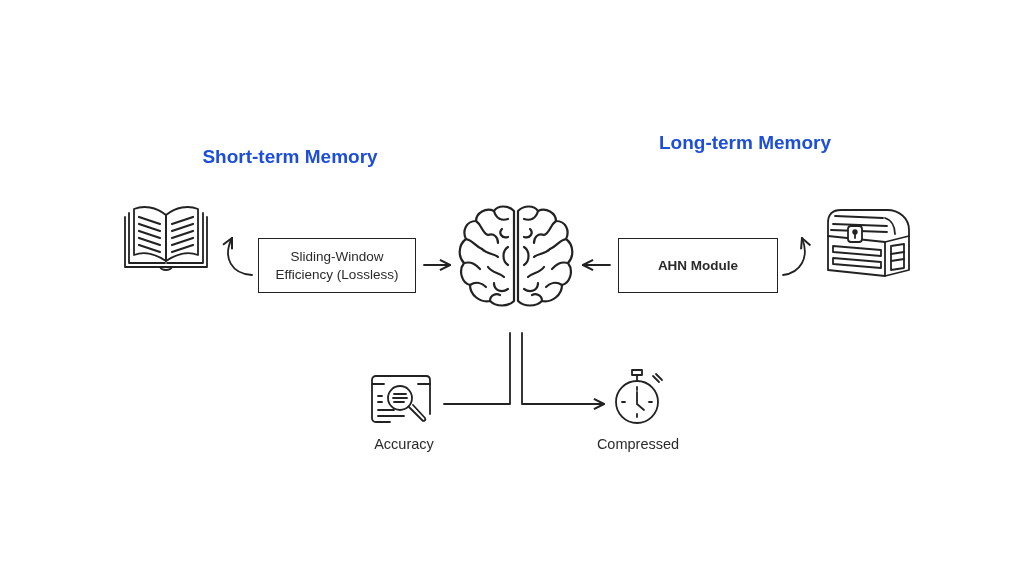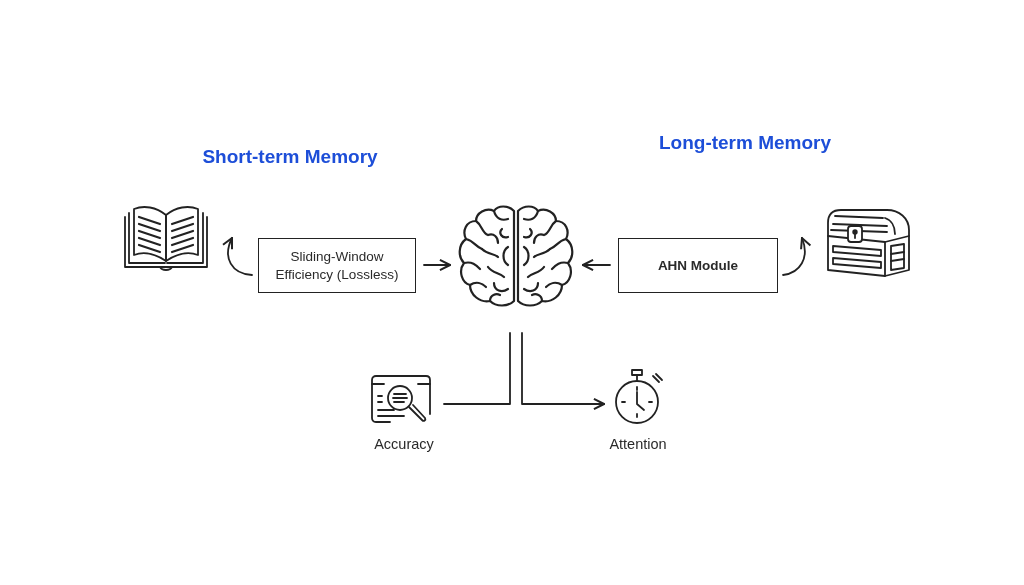--- a/index.html
+++ b/index.html
@@ -139,13 +139,13 @@
     <rect x="19" y="2" width="10" height="5"></rect>
     <path d="M24,7 L24,12"></path>
     <circle cx="24" cy="34" r="21"></circle>
     <path d="M40,8 L46,14 M43,6 L49,12"></path>
     <path d="M24,19 L24,22 M24,46 L24,49 M9,34 L12,34 M36,34 L39,34"></path>
     <path d="M24,24 L24,36 L31,42"></path>
   </g>
 </svg>
 
 <div class="abs label" style="left:354px; top:436px; width:100px;">Accuracy</div>
-<div class="abs label" style="left:588px; top:436px; width:100px;">Attention</div>
+<div class="abs label" style="left:588px; top:436px; width:100px;">Compressed</div>
 
 </body></html>

